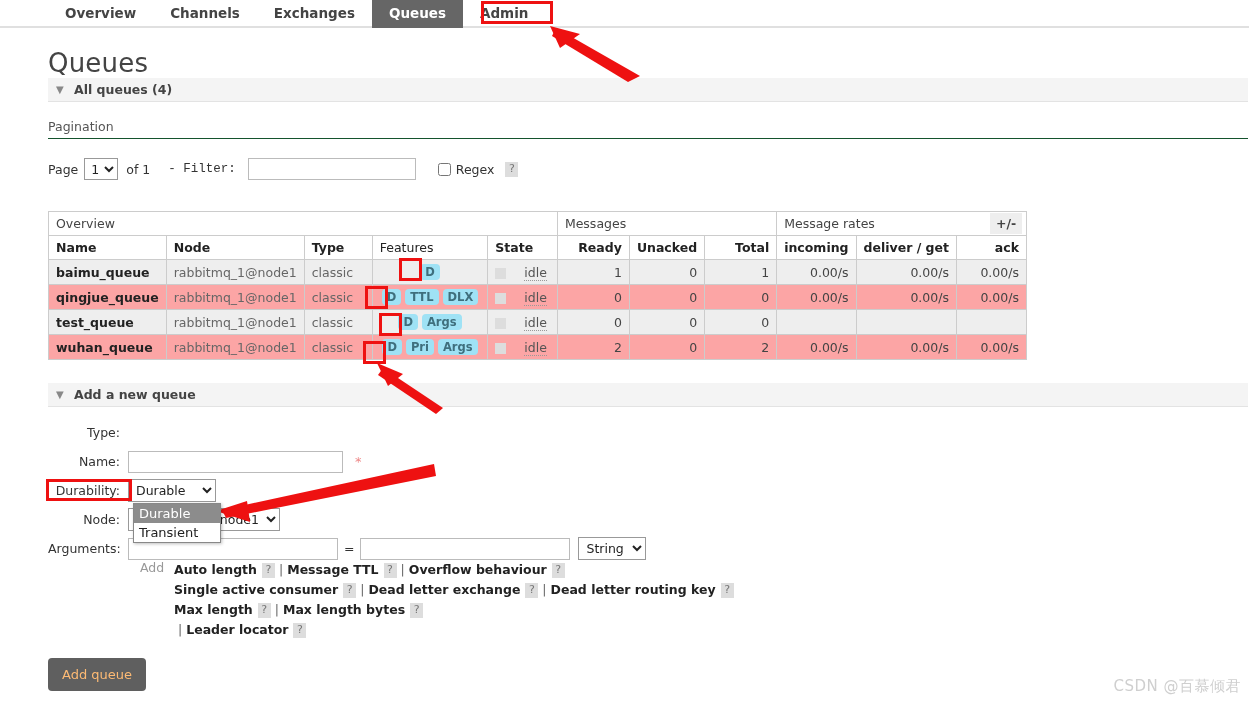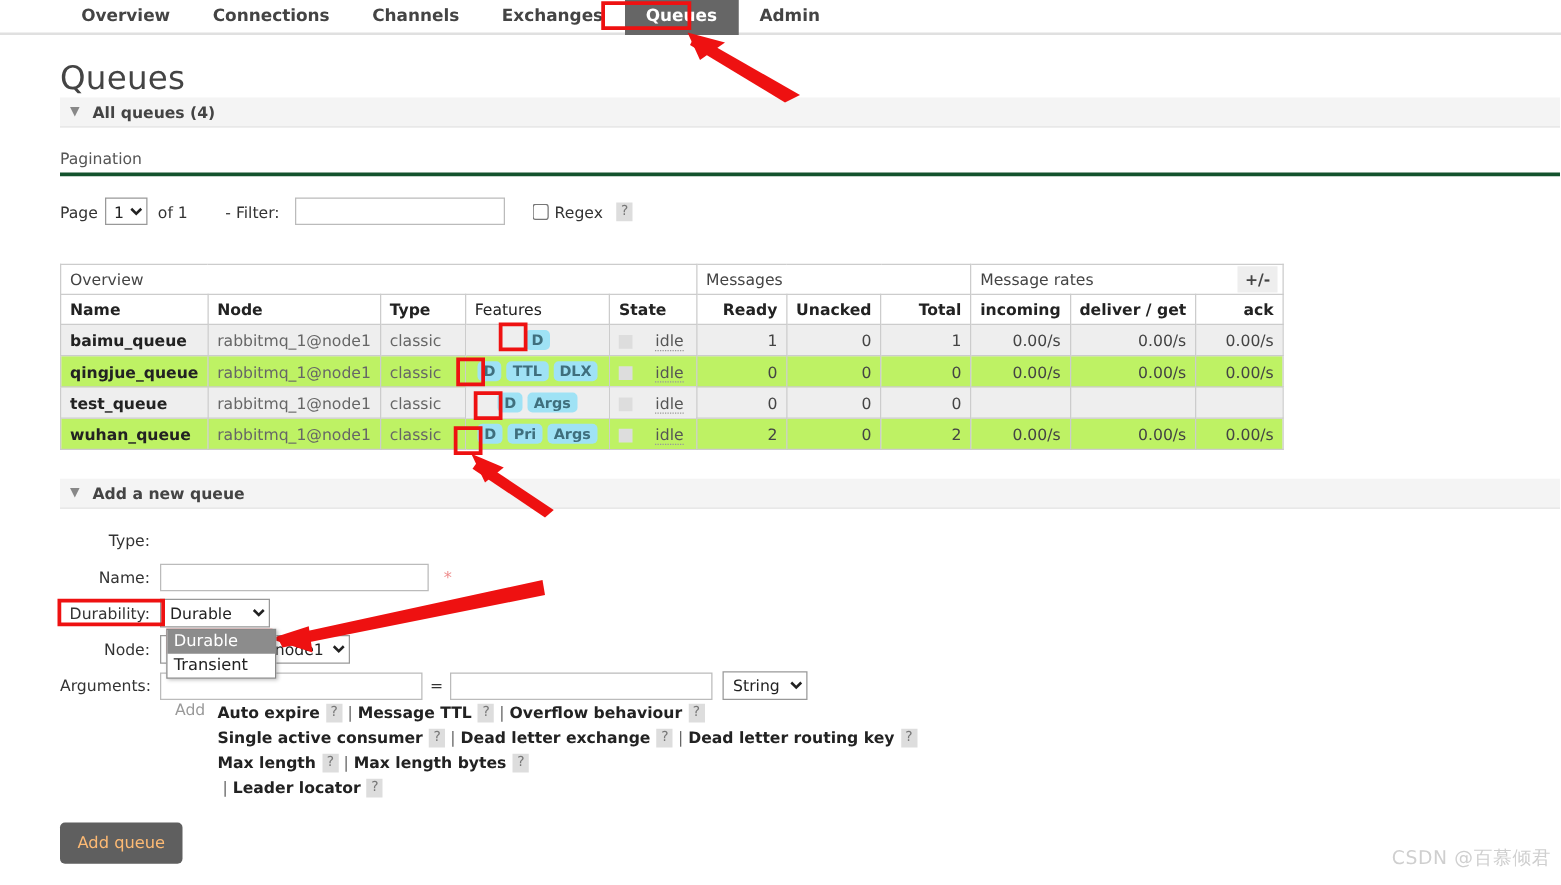--- a/index.html
+++ b/index.html
@@ -52,21 +52,21 @@
   }
   .section-bar .caret {
     position: absolute; left: 8px; top: 0; line-height: 24px;
     color: #888; font-size: 10px;
   }
 
   .subhead {
     position: absolute; left: 48px; width: 1200px;
     font-size: 12.5px; color: #555;
     padding-bottom: 4px;
-    border-bottom: 3px solid #14532d;
+    border-bottom: 1px solid #14532d;
   }
 
   
   .pagination { position: absolute; left: 48px; top: 158px; display: flex; align-items: center; }
   .pagination .lbl { font-size: 12.5px; color: #333; margin-right: 6px; }
   .pagination select {
     font-family: "DejaVu Sans", "Liberation Sans", sans-serif;
     font-size: 12.5px; height: 22px; padding: 1px 2px;
     border: 1px solid #999; background: #fff; color: #222;
   }
@@ -94,21 +94,21 @@
     background: #fff; padding: 4px 7px;
     font-weight: normal; color: #444; font-size: 12.5px;
     border-bottom: 1px solid #ccc;
   }
   .hdr-row th {
     background: #fff; font-weight: bold; color: #222;
     padding: 4px 7px; text-align: left; white-space: nowrap;
   }
   .hdr-row th.num { text-align: right; }
   .qtable tbody tr.odd td { background: #eee; }
-  .qtable tbody tr.even td { background: #bef264; }
+  .qtable tbody tr.even td { background: #fca5a5; }
   .qtable tbody td { padding: 4px 7px; white-space: nowrap; }
   .qtable tbody td.name { font-weight: bold; color: #222; }
   .qtable tbody td.muted { color: #666; }
   .qtable tbody td.num { text-align: right; color: #444; }
   .qtable tbody td.feat { text-align: center; position: relative; }
   .qtable tbody td.state { text-align: right; position: relative; padding-right: 10px; }
 
   .badge {
     display: inline-block;
     background: #9fe2f5; color: #3f6f7d;
@@ -190,42 +190,41 @@
   .arrow-svg { position: absolute; left: 0; top: 0; width: 1249px; height: 708px; pointer-events: none; z-index: 30; }
 </style>
 </head>
 <body>
 
 <div id="page">
 
   <div class="navbar">
     <div class="navtabs" id="navtabs">
         <div class="navtab">Overview</div>
-        <div class="navtab">Connections</div>
         <div class="navtab">Channels</div>
         <div class="navtab">Exchanges</div>
         <div class="navtab active">Queues</div>
         <div class="navtab">Admin</div>
       </div>
   </div>
 
   <div class="page-title">Queues</div>
 
   <div class="section-bar" style="top:78px;">
     <span class="caret">▼</span>
     <span>All queues (4)</span>
   </div>
 
   <div class="subhead" style="top:119px;">Pagination</div>
 
   <div class="pagination">
     <span class="lbl">Page</span>
     <select id="page-select"><option value="1">1</option></select>
     <span class="lbl" style="margin-left:8px;">of 1</span>
-    <span class="lbl" style="margin-left:24px;">- Filter:</span>
+    <span class="lbl" style="margin-left:12px;font-family:Liberation Mono, monospace;">- Filter:</span>
     <input class="filter-input" type="text" id="filter-input" style="">
     <input class="chk" type="checkbox" id="regex-checkbox" style="">
     <span class="lbl">Regex</span>
     <span class="qmark">?</span>
   </div>
 
   <table class="qtable">
     <thead>
       <tr class="grp-row" id="group-header-row">
           <td colspan="5">Overview</td>
@@ -340,21 +339,21 @@
   </div>
 
   <div class="dropdown-open">
     <div class="opt sel">Durable</div>
     <div class="opt">Transient</div>
   </div>
 
   <div class="arghelp">
     <span class="addlbl">Add</span>
     <div class="lines" id="arg-preset-lines">
-        <div class="line"><b>Auto expire</b><span class="qmark">?</span><span class="sep">|</span><b>Message TTL</b><span class="qmark">?</span><span class="sep">|</span><b>Overflow behaviour</b><span class="qmark">?</span></div>
+        <div class="line"><b>Auto length</b><span class="qmark">?</span><span class="sep">|</span><b>Message TTL</b><span class="qmark">?</span><span class="sep">|</span><b>Overflow behaviour</b><span class="qmark">?</span></div>
         <div class="line"><b>Single active consumer</b><span class="qmark">?</span><span class="sep">|</span><b>Dead letter exchange</b><span class="qmark">?</span><span class="sep">|</span><b>Dead letter routing key</b><span class="qmark">?</span></div>
         <div class="line"><b>Max length</b><span class="qmark">?</span><span class="sep">|</span><b>Max length bytes</b><span class="qmark">?</span></div>
         <div class="line"><span class="sep">|</span><b>Leader locator</b><span class="qmark">?</span></div>
       </div>
   </div>
 
   <button class="addbtn">Add queue</button>
 
   <div class="watermark">CSDN @百慕倾君</div>
 

